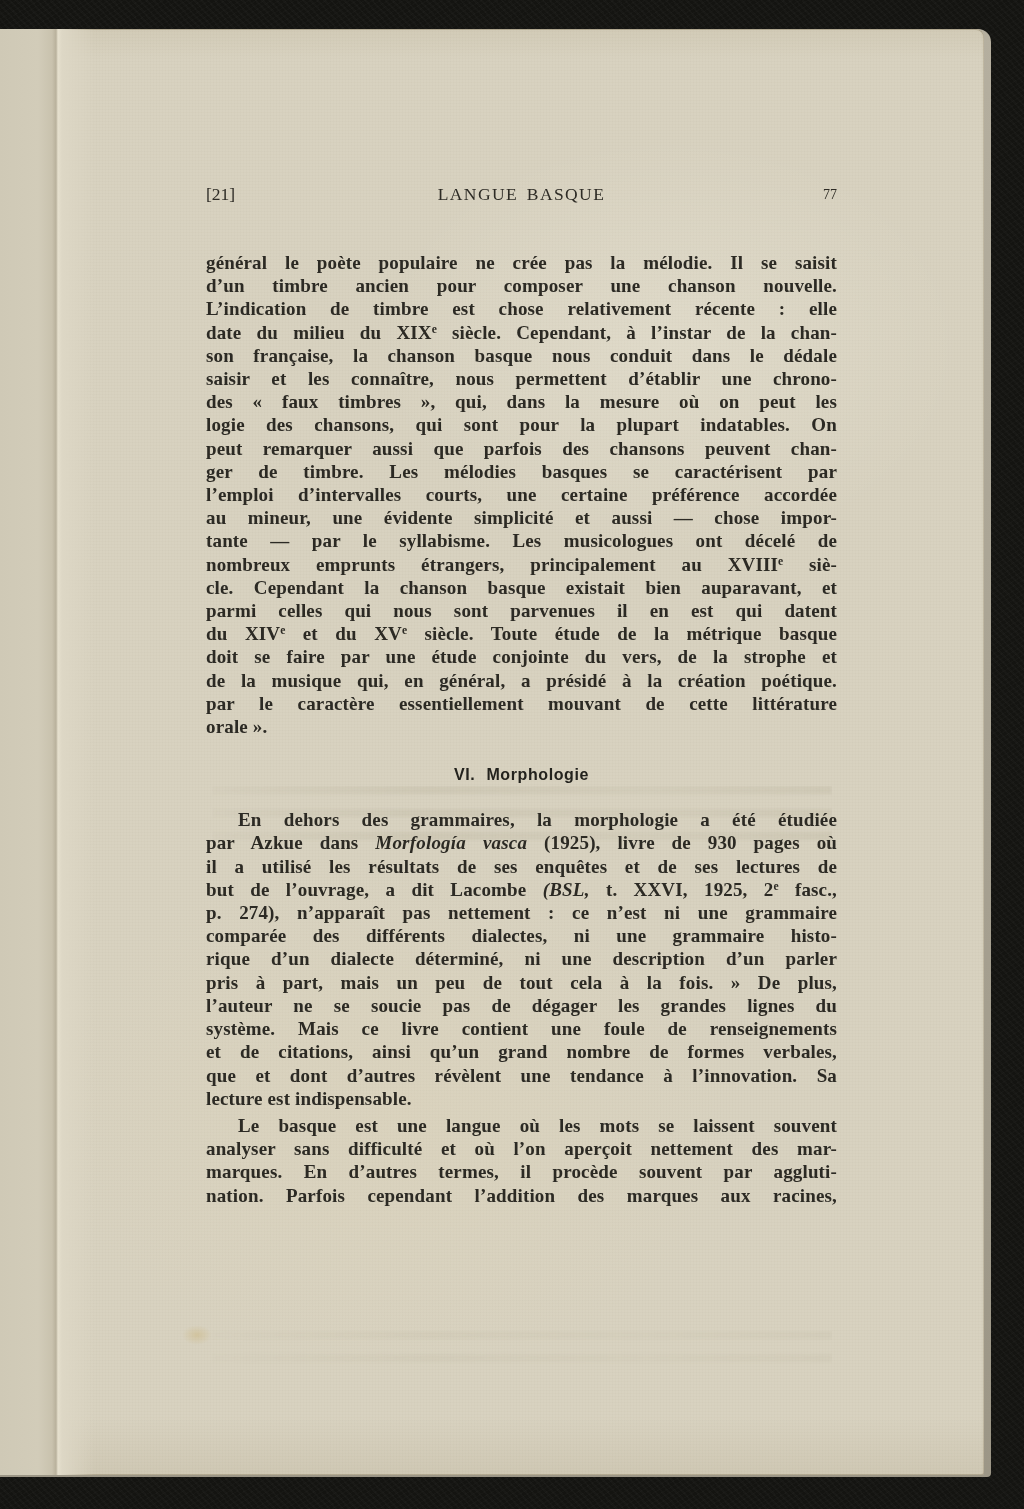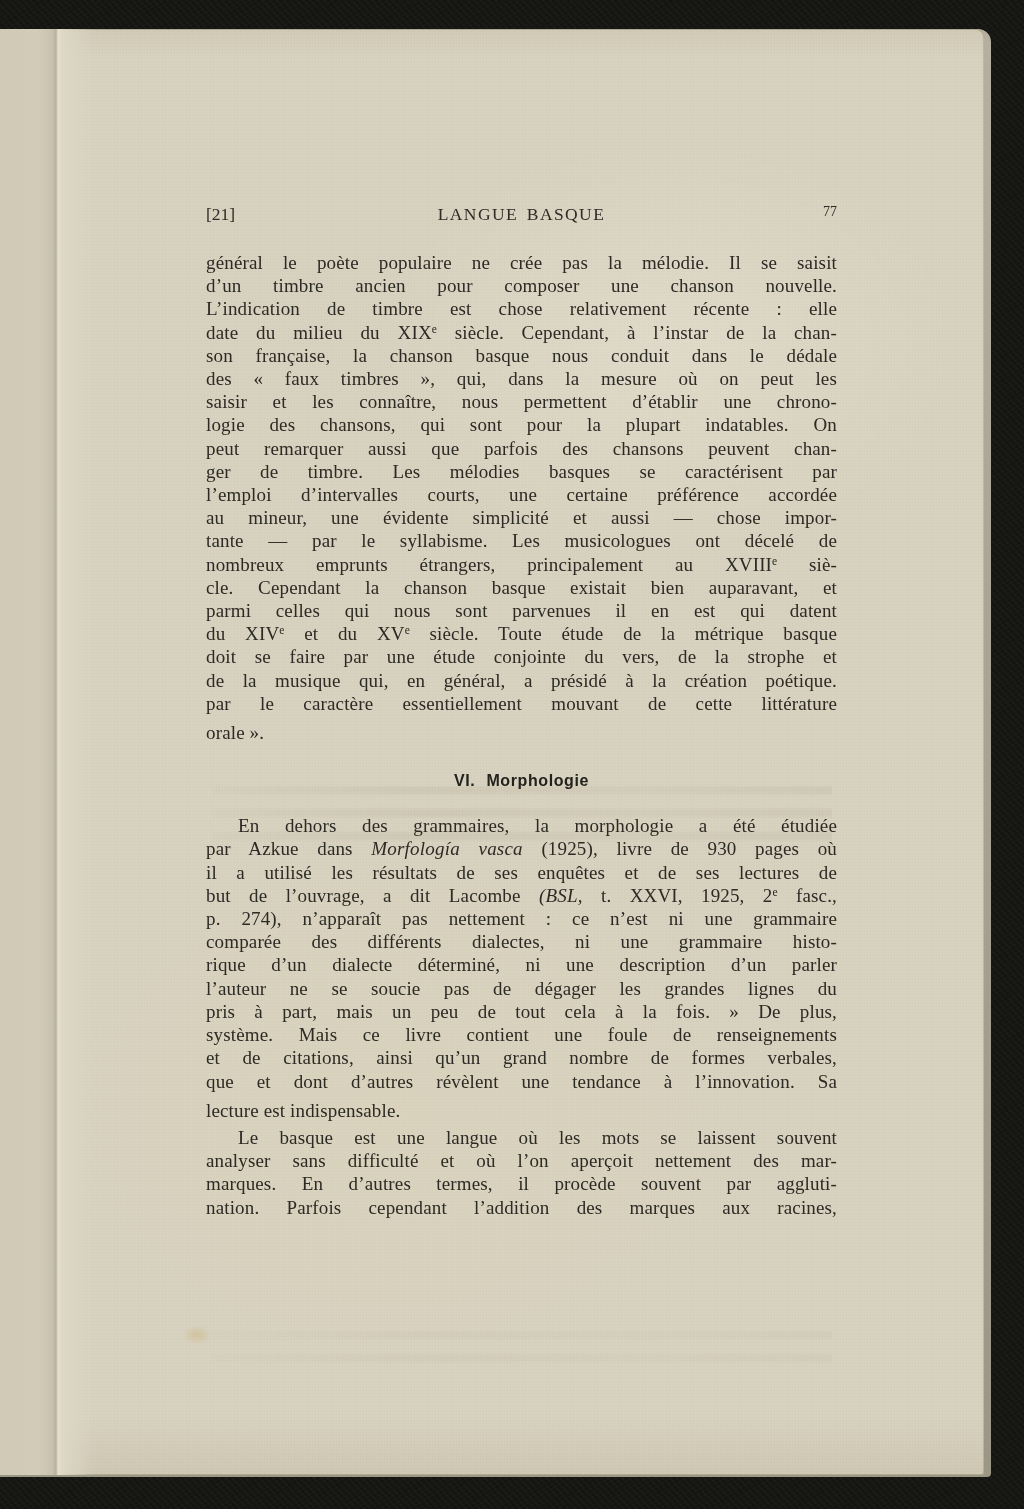--- a/index.html
+++ b/index.html
@@ -58,44 +58,44 @@
   .ghost.g1 { top: 757px; height: 68px; }
   .ghost.g2 { top: 1302px; height: 40px; opacity: .55; }
   .stain {
     position: absolute;
     left: 182px; top: 1296px; width: 30px; height: 20px;
     background: radial-gradient(ellipse at center, rgba(196,164,84,.30), rgba(196,164,84,0) 70%);
   }
   
   .header {
     position: absolute;
-    left: 206px; top: 204px; width: 631px;
-    display: flex; align-items: flex-start;
+    left: 206px; top: 184px; width: 631px;
+    display: flex; align-items: center;
     color: #2d2b25;
     font-size: 17.5px;
   }
   .header .bracket { width: 120px; }
   .header .title { flex: 1; text-align: center; letter-spacing: 1.4px; word-spacing: 3px; }
   .header .pagenum { width: 120px; text-align: right; font-size: 14px; }
   
   .text-body {
     position: absolute;
     left: 206px; top: 251px; width: 631px;
     color: #2c2a24;
     font-size: 19px;
     letter-spacing: 0.15px;
   }
-  .para { margin: 0 0 4px 0; }
+  .para { margin: 0 0 4px 0; font-weight: bold; }
   .line {
     line-height: 23.2px;
     text-align: justify;
     text-align-last: justify;
     white-space: normal;
   }
-  .line.last { text-align-last: left; margin-top: 6px; }
+  .line.last { text-align-last: left; }
   .line.first { padding-left: 32px; }
   .line sup { font-size: 61%; line-height: 0; vertical-align: 6px; letter-spacing: 0; }
   .line i { letter-spacing: 0.2px; }
   .section-heading {
     margin: 24px 0 20px 0;
     text-align: center;
     font-family: "Liberation Sans", sans-serif;
     font-weight: 700;
     font-size: 16px;
     letter-spacing: 0.6px;
@@ -123,22 +123,22 @@
     <div class="pagenum">77</div>
   </div>
 
   <div class="text-body">
       <div class="para">
         <div class="line">général le poète populaire ne crée pas la mélodie. Il se saisit</div>
         <div class="line">d’un timbre ancien pour composer une chanson nouvelle.</div>
         <div class="line">L’indication de timbre est chose relativement récente : elle</div>
         <div class="line">date du milieu du XIX<sup>e</sup> siècle. Cependant, à l’instar de la chan-</div>
         <div class="line">son française, la chanson basque nous conduit dans le dédale</div>
+        <div class="line">saisir et les connaître, nous permettent d’établir une chrono-</div>
         <div class="line">des « faux timbres », qui, dans la mesure où on peut les</div>
-        <div class="line">saisir et les connaître, nous permettent d’établir une chrono-</div>
         <div class="line">logie des chansons, qui sont pour la plupart indatables. On</div>
         <div class="line">peut remarquer aussi que parfois des chansons peuvent chan-</div>
         <div class="line">ger de timbre. Les mélodies basques se caractérisent par</div>
         <div class="line">l’emploi d’intervalles courts, une certaine préférence accordée</div>
         <div class="line">au mineur, une évidente simplicité et aussi — chose impor-</div>
         <div class="line">tante — par le syllabisme. Les musicologues ont décelé de</div>
         <div class="line">nombreux emprunts étrangers, principalement au XVIII<sup>e</sup> siè-</div>
         <div class="line">cle. Cependant la chanson basque existait bien auparavant, et</div>
         <div class="line">parmi celles qui nous sont parvenues il en est qui datent</div>
         <div class="line">du XIV<sup>e</sup> et du XV<sup>e</sup> siècle. Toute étude de la métrique basque</div>
@@ -149,22 +149,22 @@
       </div>
       <div class="section-heading">VI. Morphologie</div>
       <div class="para">
         <div class="line first">En dehors des grammaires, la morphologie a été étudiée</div>
         <div class="line">par Azkue dans <i>Morfología vasca</i> (1925), livre de 930 pages où</div>
         <div class="line">il a utilisé les résultats de ses enquêtes et de ses lectures de</div>
         <div class="line">but de l’ouvrage, a dit Lacombe <i>(BSL,</i> t. XXVI, 1925, 2<sup>e</sup> fasc.,</div>
         <div class="line">p. 274), n’apparaît pas nettement : ce n’est ni une grammaire</div>
         <div class="line">comparée des différents dialectes, ni une grammaire histo-</div>
         <div class="line">rique d’un dialecte déterminé, ni une description d’un parler</div>
+        <div class="line">pris à part, mais un peu de tout cela à la fois. » De plus,</div>
         <div class="line">l’auteur ne se soucie pas de dégager les grandes lignes du</div>
-        <div class="line">pris à part, mais un peu de tout cela à la fois. » De plus,</div>
         <div class="line">système. Mais ce livre contient une foule de renseignements</div>
         <div class="line">et de citations, ainsi qu’un grand nombre de formes verbales,</div>
         <div class="line">que et dont d’autres révèlent une tendance à l’innovation. Sa</div>
         <div class="line last">lecture est indispensable.</div>
       </div>
       <div class="para">
         <div class="line first">Le basque est une langue où les mots se laissent souvent</div>
         <div class="line">analyser sans difficulté et où l’on aperçoit nettement des mar-</div>
         <div class="line">marques. En d’autres termes, il procède souvent par aggluti-</div>
         <div class="line">nation. Parfois cependant l’addition des marques aux racines,</div>

